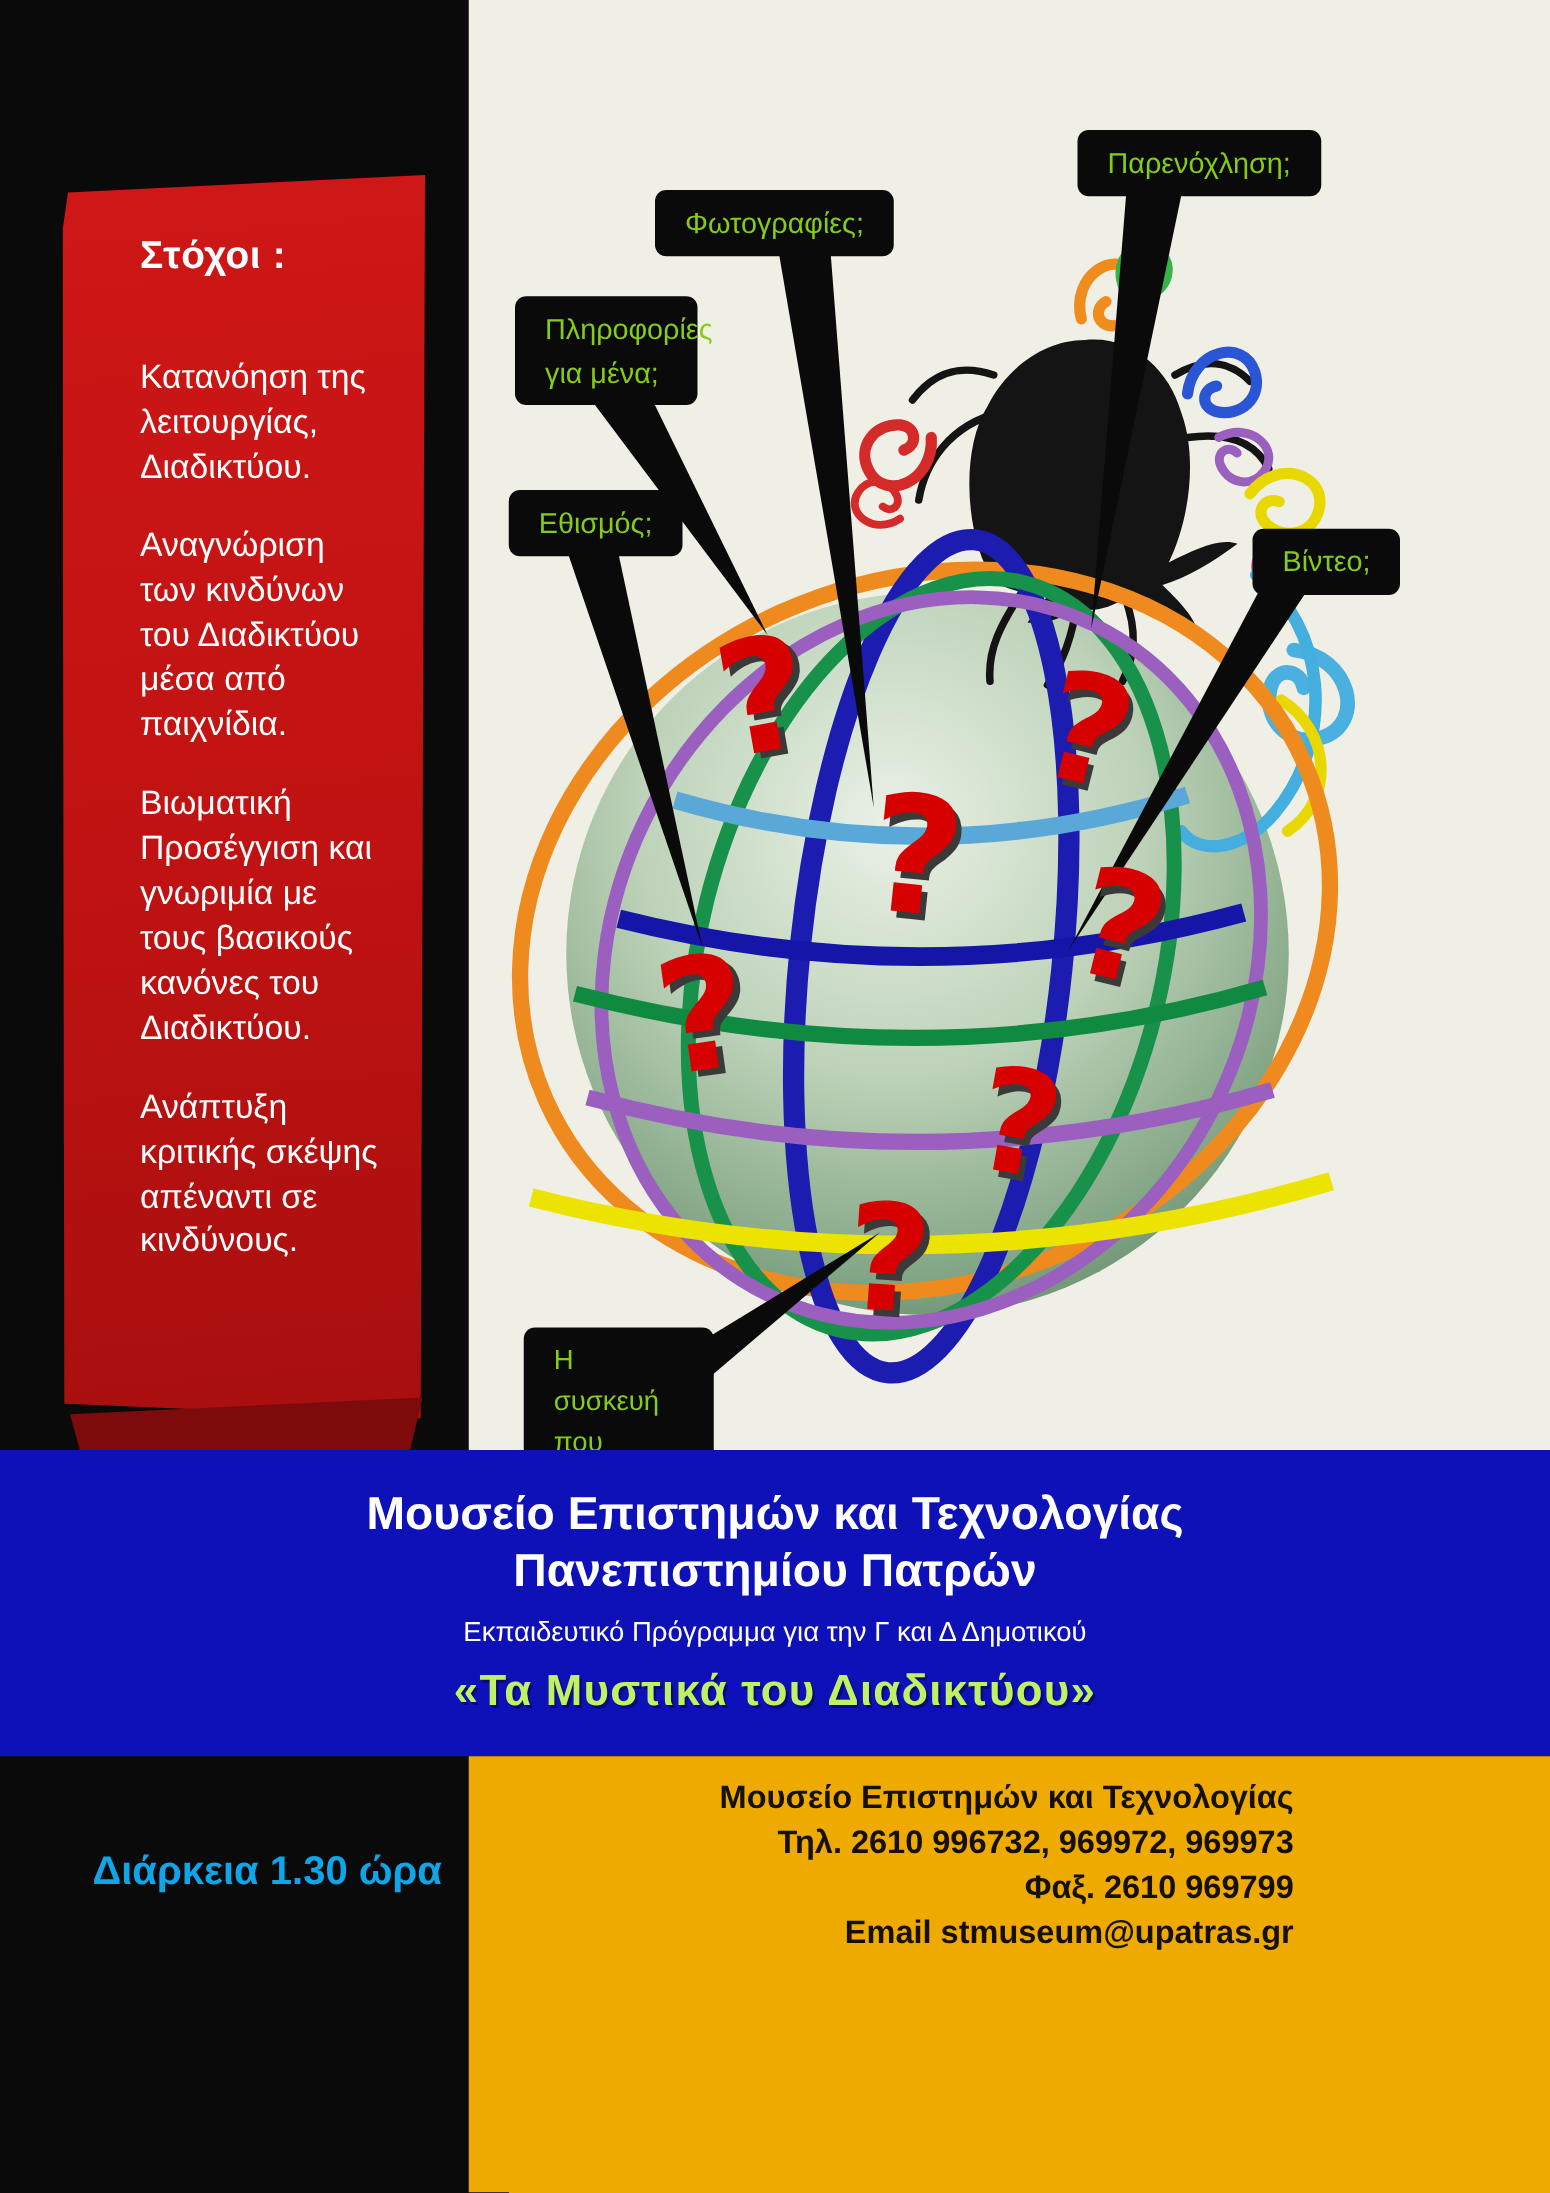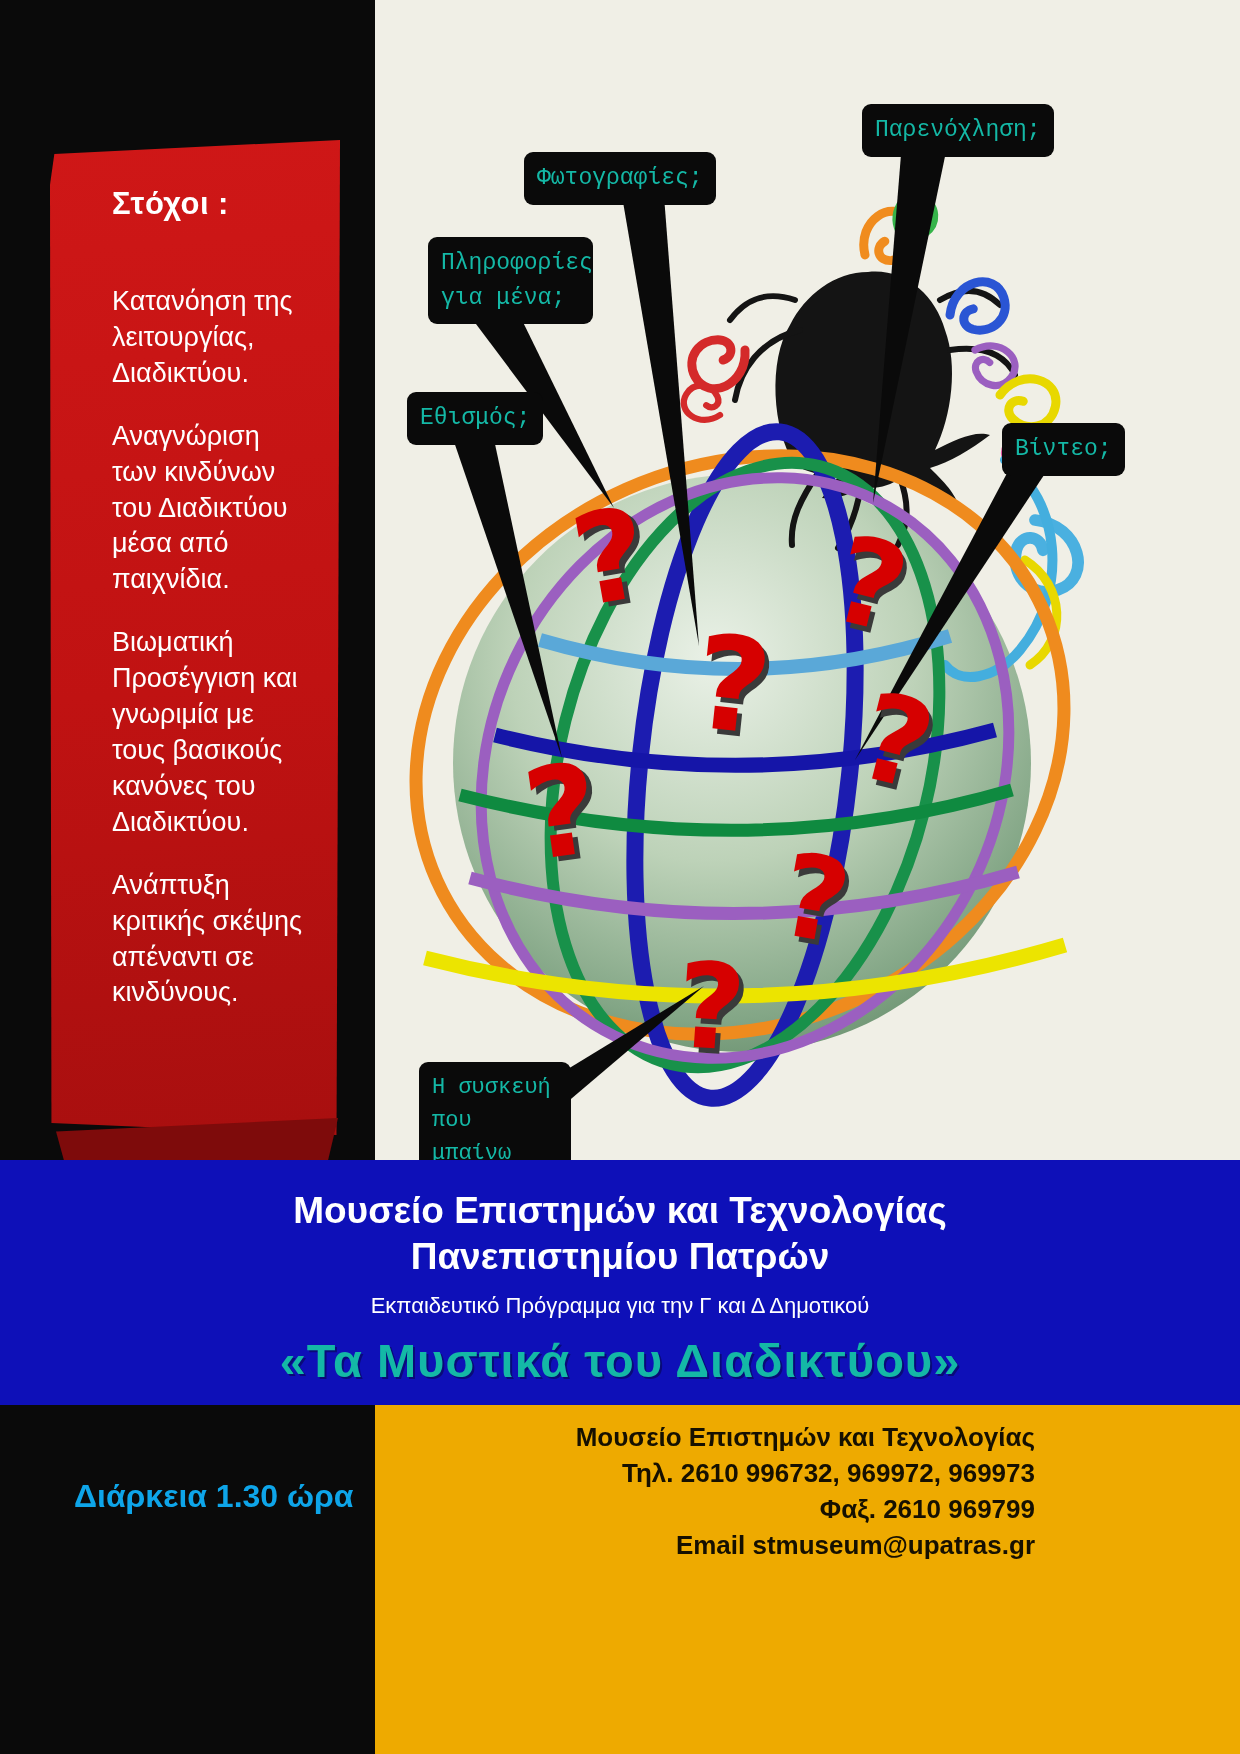--- a/index.html
+++ b/index.html
@@ -28,35 +28,35 @@
     clip-path:polygon(0% 28%, 100% 0%, 96% 100%, 3% 92%);
   }
   .goals {
     position:absolute; left:112px; top:186px; width:200px; z-index:4; color:#ffffff;
   }
   .goals h2 { font-size:31px; font-weight:bold; margin:0 0 62px 0; letter-spacing:0.5px; }
   .goal-item { margin:0 0 27px 0; font-size:27px; line-height:1.33; }
 
   
   .bubble {
-    position:absolute; z-index:5; background:#0a0a0a; color:#14b8a6;
-    border-radius:9px; padding:9px 13px; font-size:23px; line-height:1.5;font-family:Liberation Mono, monospace;
+    position:absolute; z-index:5; background:#0a0a0a; color:#84cc16;
+    border-radius:9px; padding:9px 24px; font-size:23px; line-height:1.5;
   }
   .bubble.nowrap { white-space:nowrap; }
 
   
   .blue-band {
     position:absolute; left:0; top:1160px; width:1240px; height:245px; z-index:6;
     background:#0e10b8; color:#ffffff; text-align:center;
   }
   .blue-band-inner { width:1115px; margin:0 auto; padding-top:28px; }
   .museum-line { font-size:37px; font-weight:bold; line-height:1.25; }
   .program-line { font-size:22px; margin-top:12px; }
   .program-title {
-    font-size:47px; font-weight:bold; margin-top:14px; color:#14b8a6;
+    font-size:35px; font-weight:bold; margin-top:14px; color:#bef264;
     text-shadow:2px 2px 0 rgba(0,0,0,0.35); letter-spacing:1px;
   }
 
   
   .gold-area {
     position:absolute; left:375px; top:1405px; width:865px; height:349px; z-index:6;
     background:#eeaa00; color:#161000;
   }
   .contact-block { padding:14px 205px 0 0; text-align:right; font-weight:bold; }
   .contact-line { font-size:26px; line-height:36px; }
@@ -162,21 +162,21 @@
     </g>
     <g transform="translate(708,1048) rotate(4)" font-size="118">
       <text x="5" y="5" fill="#3a3a3a">?</text>
       <text fill="#d60000">?</text>
     </g>
   </g>
 </svg>
 
 <div class="bubble nowrap" style="left:862px; top:104px;">Παρενόχληση;</div>
 <div class="bubble nowrap" style="left:524px; top:152px;">Φωτογραφίες;</div>
-<div class="bubble" style="left:428px; top:237px; width:165px;">Πληροφορίες για μένα;</div>
+<div class="bubble" style="left:412px; top:237px; width:146px;">Πληροφορίες για μένα;</div>
 <div class="bubble nowrap" style="left:407px; top:392px;">Εθισμός;</div>
 <div class="bubble nowrap" style="left:1002px; top:423px;">Βίντεο;</div>
 <div class="bubble" style="left:419px; top:1062px; width:152px; font-size:22px;">Η συσκευή που μπαίνω στο Διαδίκτυο;</div>
 
 <div class="red-banner"></div>
 <div class="red-banner-fold"></div>
 <div class="goals">
   <h2>Στόχοι :</h2>
   <p class="goal-item">Κατανόηση της λειτουργίας, Διαδικτύου.</p>
   <p class="goal-item">Αναγνώριση των κινδύνων του Διαδικτύου μέσα από παιχνίδια.</p>

